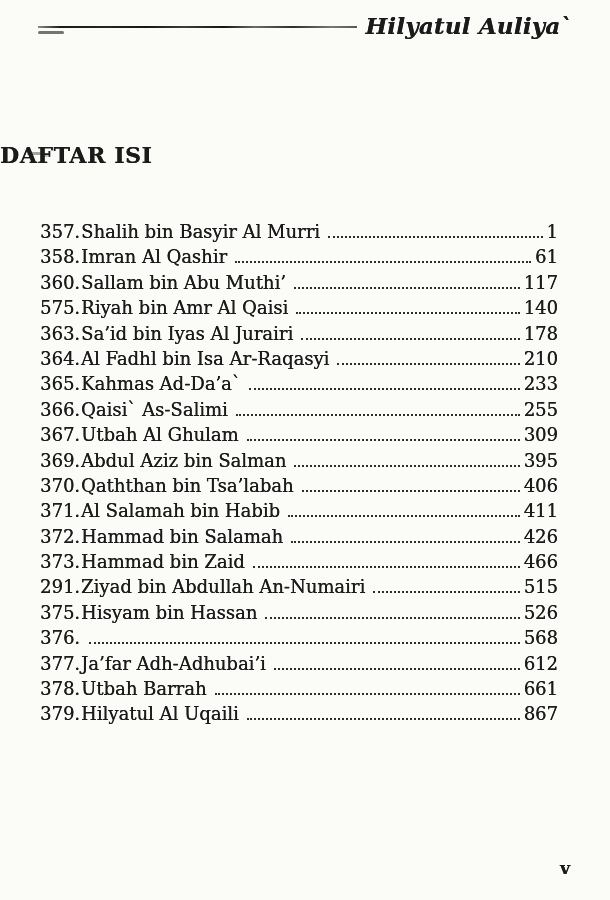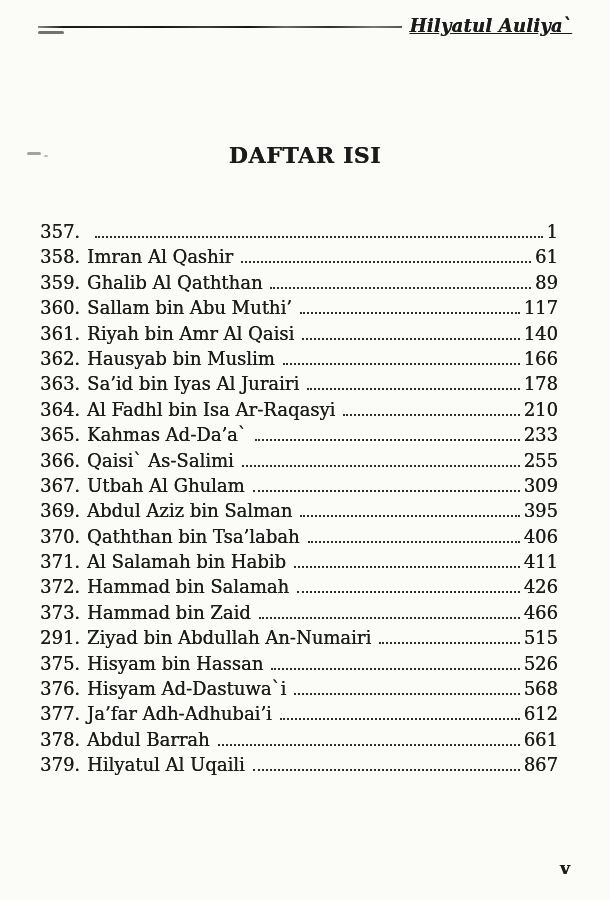--- a/index.html
+++ b/index.html
@@ -25,55 +25,54 @@
       #3d3d3b 46%, #141414 58%, #6a6a66 68%, #2e2e2c 80%,
       #787874 92%, #555 100%);
     margin-top: 4px;
   }
   .rule-nick {
     position: absolute; left: 0; top: 17px; width: 26px; height: 3px;
     background: #3a3a38; opacity: .7; border-radius: 2px; filter: blur(.4px);
   }
   .running-title {
     margin-left: 8px;
-    font-style: italic; font-weight: bold; font-size: 18px;
+    font-style: italic; font-weight: bold; font-size: 23px;
     letter-spacing: .2px;
     text-shadow: .2px 0 0 currentColor;
     white-space: pre;
-    text-decoration: underline;
   }
 
   
   .smudge {
     position: absolute; left: 27px; top: 152px; width: 14px; height: 3px;
     background: #96968f; border-radius: 2px; filter: blur(.6px); opacity: .85;
   }
   .smudge::after {
     content: ""; position: absolute; left: 17px; top: 3px;
     width: 4px; height: 2px; background: #a6a69f; border-radius: 50%;
   }
 
   
   .title {
     position: absolute; top: 142px; left: 0; right: 0; margin: 0;
-    text-align: center;
+    text-align: left;
     font-size: 22px; font-weight: bold; letter-spacing: .6px;
     text-shadow: .25px 0 0 currentColor;
   }
 
   
   .toc { position: absolute; top: 219px; left: 40px; right: 52px; }
   .toc-row {
     display: flex; align-items: baseline;
     height: 25.4px; line-height: 25.4px;
     font-size: 18px;
     text-shadow: .25px 0 0 currentColor;
     white-space: pre;
   }
-  .toc-row .num { margin-right: 7px; }
+  .toc-row .num { margin-right: 1px; }
   .toc-row .leader {
     flex: 1; height: 0;
     border-bottom: 2px dotted #2d2d2b;
     margin-left: 8px; margin-right: 4px;
     min-width: 12px;
   }
   .toc-row .pg { text-align: right; }
 
   
   .page-footer {
@@ -93,58 +92,47 @@
     <span class="rule-nick"></span>
   </header>
 
   <div class="smudge"></div>
 
   <h1 class="title">DAFTAR ISI</h1>
 
   <main class="toc">
   <div class="toc-row">
     <span class="num">357.</span>
+    <span class="name">Shalih bin Basyir Al Murri</span>
     <span class="leader"></span>
     <span class="pg">1</span>
   </div>
 
   <div class="toc-row">
     <span class="num">358.</span>
     <span class="name">Imran Al Qashir</span>
     <span class="leader"></span>
     <span class="pg">61</span>
   </div>
 
-  <div class="toc-row">
-    <span class="num">359.</span>
-    <span class="name">Ghalib Al Qaththan</span>
-    <span class="leader"></span>
-    <span class="pg">89</span>
-  </div>
 
   <div class="toc-row">
     <span class="num">360.</span>
     <span class="name">Sallam bin Abu Muthi’</span>
     <span class="leader"></span>
     <span class="pg">117</span>
   </div>
 
   <div class="toc-row">
-    <span class="num">361.</span>
+    <span class="num">575.</span>
     <span class="name">Riyah bin Amr Al Qaisi</span>
     <span class="leader"></span>
     <span class="pg">140</span>
   </div>
 
-  <div class="toc-row">
-    <span class="num">362.</span>
-    <span class="name">Hausyab bin Muslim</span>
-    <span class="leader"></span>
-    <span class="pg">166</span>
-  </div>
 
   <div class="toc-row">
     <span class="num">363.</span>
     <span class="name">Sa’id bin Iyas Al Jurairi</span>
     <span class="leader"></span>
     <span class="pg">178</span>
   </div>
 
   <div class="toc-row">
     <span class="num">364.</span>
@@ -219,35 +207,34 @@
 
   <div class="toc-row">
     <span class="num">375.</span>
     <span class="name">Hisyam bin Hassan</span>
     <span class="leader"></span>
     <span class="pg">526</span>
   </div>
 
   <div class="toc-row">
     <span class="num">376.</span>
-    <span class="name">Hisyam Ad-Dastuwa`i</span>
     <span class="leader"></span>
     <span class="pg">568</span>
   </div>
 
   <div class="toc-row">
     <span class="num">377.</span>
     <span class="name">Ja’far Adh-Adhubai’i</span>
     <span class="leader"></span>
     <span class="pg">612</span>
   </div>
 
   <div class="toc-row">
     <span class="num">378.</span>
-    <span class="name">Abdul Barrah</span>
+    <span class="name">Utbah Barrah</span>
     <span class="leader"></span>
     <span class="pg">661</span>
   </div>
 
   <div class="toc-row">
     <span class="num">379.</span>
     <span class="name">Hilyatul Al Uqaili</span>
     <span class="leader"></span>
     <span class="pg">867</span>
   </div>

